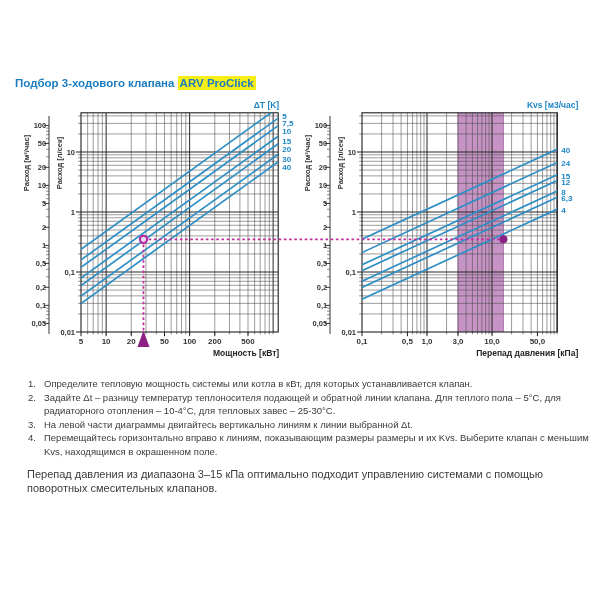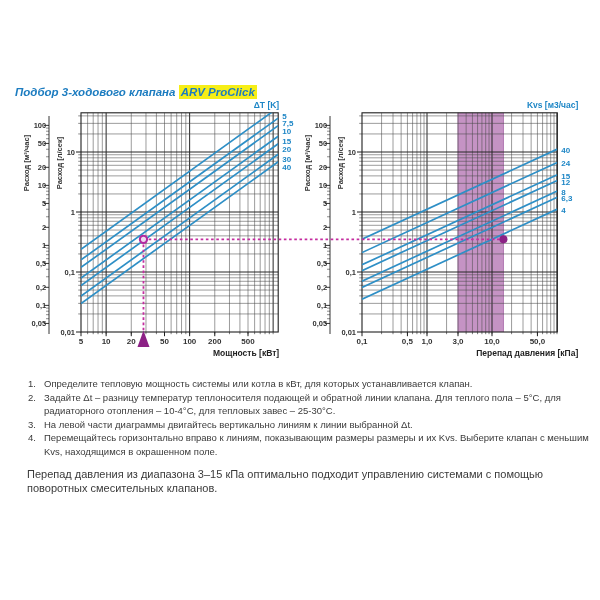--- a/index.html
+++ b/index.html
@@ -1,18 +1,18 @@
 <!DOCTYPE html>
 <html><head>
 <meta charset="utf-8">
 <style>
   html,body{margin:0;padding:0;background:#fff;}
   .page{position:relative;width:600px;height:600px;background:#fff;overflow:hidden;
         font-family:"Liberation Sans",sans-serif;}
-  .title{position:absolute;left:15px;top:86px;font-size:11.5px;font-weight:700;color:#1c7cc0;font-style:italic;}
+  .title{position:absolute;left:15px;top:77px;font-size:11.5px;font-weight:700;color:#1c7cc0;}
   .title .hl{background:#f6ee17;padding:1px 2px;}
   .instructions{position:absolute;left:15px;top:365px;width:578px;margin:12px;padding:0;
         list-style:none;counter-reset:inst;font-size:9.5px;line-height:13.6px;font-weight:500;color:#3a3a3a;}
   .instructions li{position:relative;padding-left:17px;counter-increment:inst;}
   .instructions li::before{content:counter(inst) ".";position:absolute;left:1px;}
   .note{position:absolute;left:15px;top:456px;width:578px;margin:12px;font-size:11px;
         line-height:13.6px;font-weight:500;color:#3a3a3a;}
   #charts{position:absolute;left:0;top:0;}
   #charts text{font-family:"Liberation Sans",sans-serif;}
 </style>

